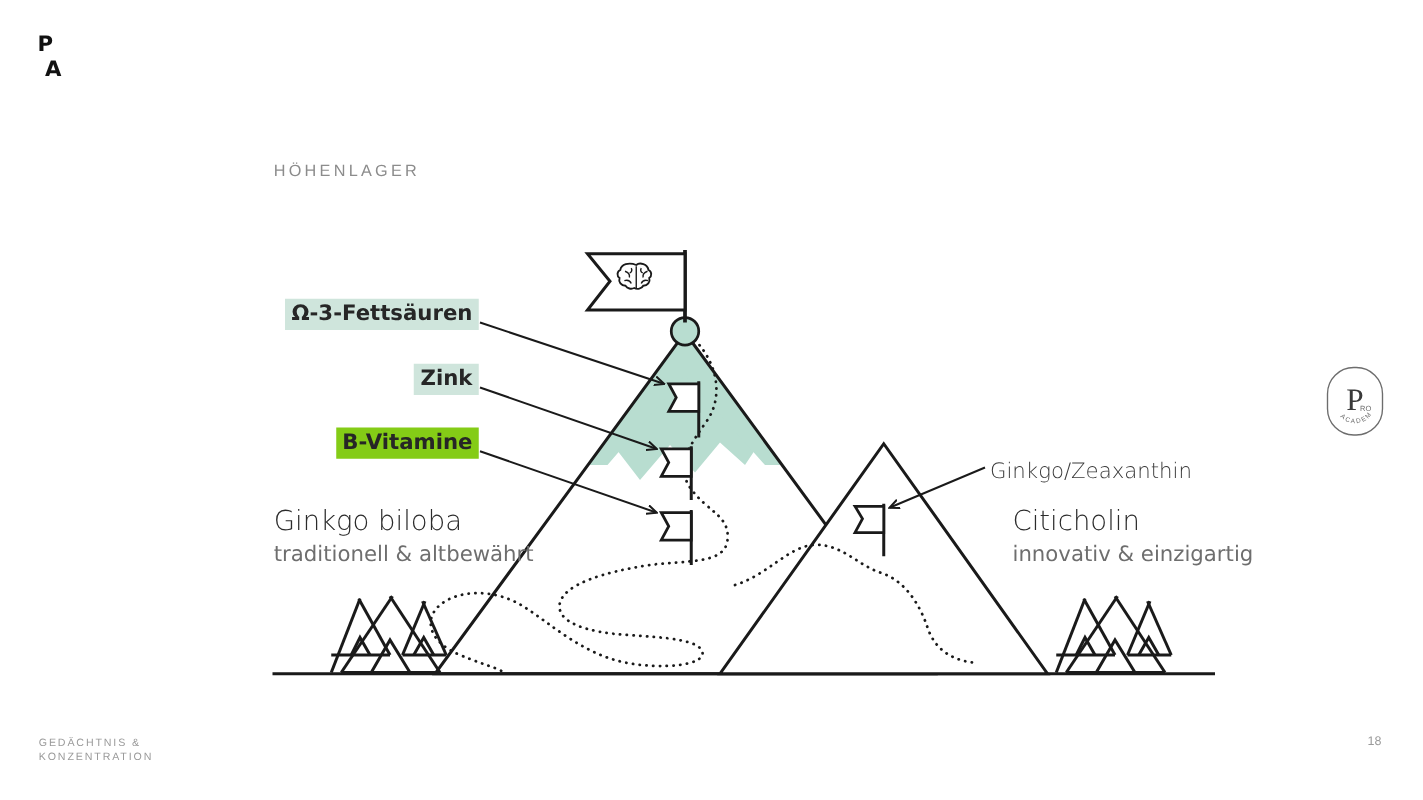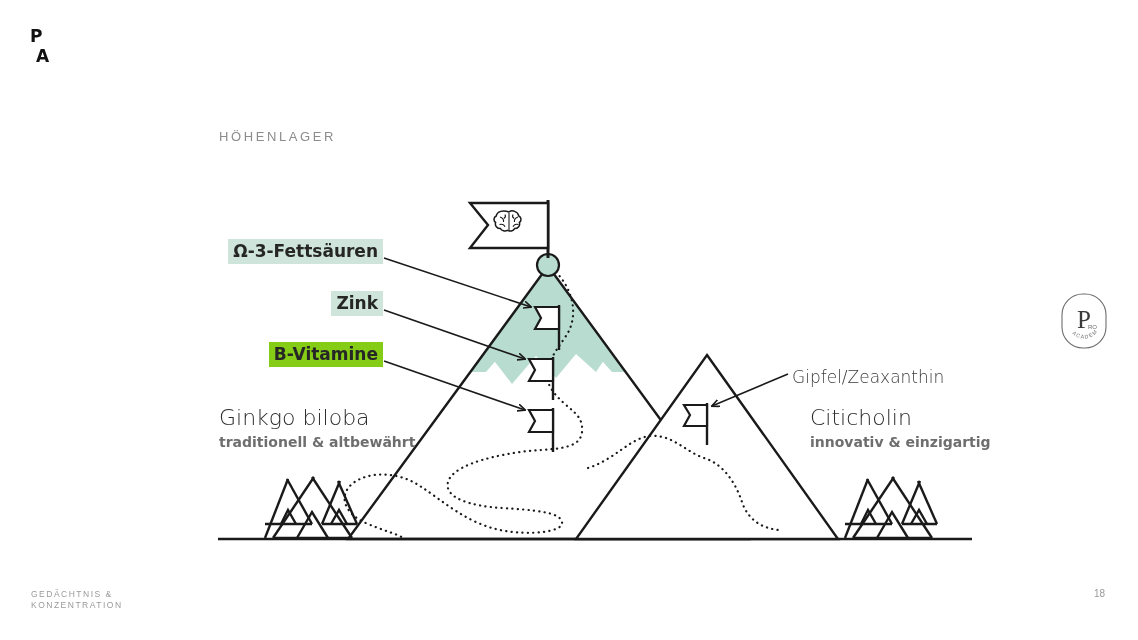--- a/index.html
+++ b/index.html
@@ -75,22 +75,22 @@
   .peak-name {
     position: absolute;
     font-size: 22px;
     font-weight: 300;
     color: #2b2b2b;
     white-space: nowrap;
     font-family: "DejaVu Sans", sans-serif;
   }
   .peak-sub {
     position: absolute;
-    font-size: 14px;
-    font-weight: 700;
+    font-size: 17px;
+    font-weight: 400;
     color: #6e6e6e;
     white-space: nowrap;
     font-family: "DejaVu Sans", sans-serif;
   }
   #ginkgo-name { left: 219px; top: 405px; }
   #ginkgo-sub  { left: 219px; top: 434px; }
   #citi-name   { left: 810px; top: 405px; }
   #citi-sub    { left: 810px; top: 434px; }
 
   #lutein-label {
@@ -290,21 +290,21 @@
   <div class="callout" id="callout-bvit" style="background:#84cc16">
     <span>B-Vitamine</span>
   </div>
 
   <div class="peak-name" id="ginkgo-name">Ginkgo biloba</div>
   <div class="peak-sub" id="ginkgo-sub">traditionell &amp; altbewährt</div>
 
   <div class="peak-name" id="citi-name">Citicholin</div>
   <div class="peak-sub" id="citi-sub">innovativ &amp; einzigartig</div>
 
-  <div id="lutein-label">Gipfel/Zeaxanthin</div>
+  <div id="lutein-label">Ginkgo/Zeaxanthin</div>
 
   <svg id="academy-seal" viewBox="0 0 48 58">
     <rect x="2" y="2" width="44" height="54" rx="21" ry="21" fill="none" stroke="#6d6d6d" stroke-width="1.1"></rect>
     <text x="17" y="36" font-family="'Liberation Serif', serif" font-size="25" fill="#3a3a3a">P</text>
     <text x="28" y="37" font-family="'Liberation Sans', sans-serif" font-size="6" fill="#6d6d6d">RO</text>
     <defs>
       <path id="sealArc" d="M11,40 A15,13 0 0 0 37,40" fill="none"></path>
     </defs>
     <text font-family="'Liberation Sans', sans-serif" font-size="5.2" fill="#6d6d6d" letter-spacing="1.2">
       <textPath href="#sealArc" startOffset="6%">ACADEMY</textPath>

